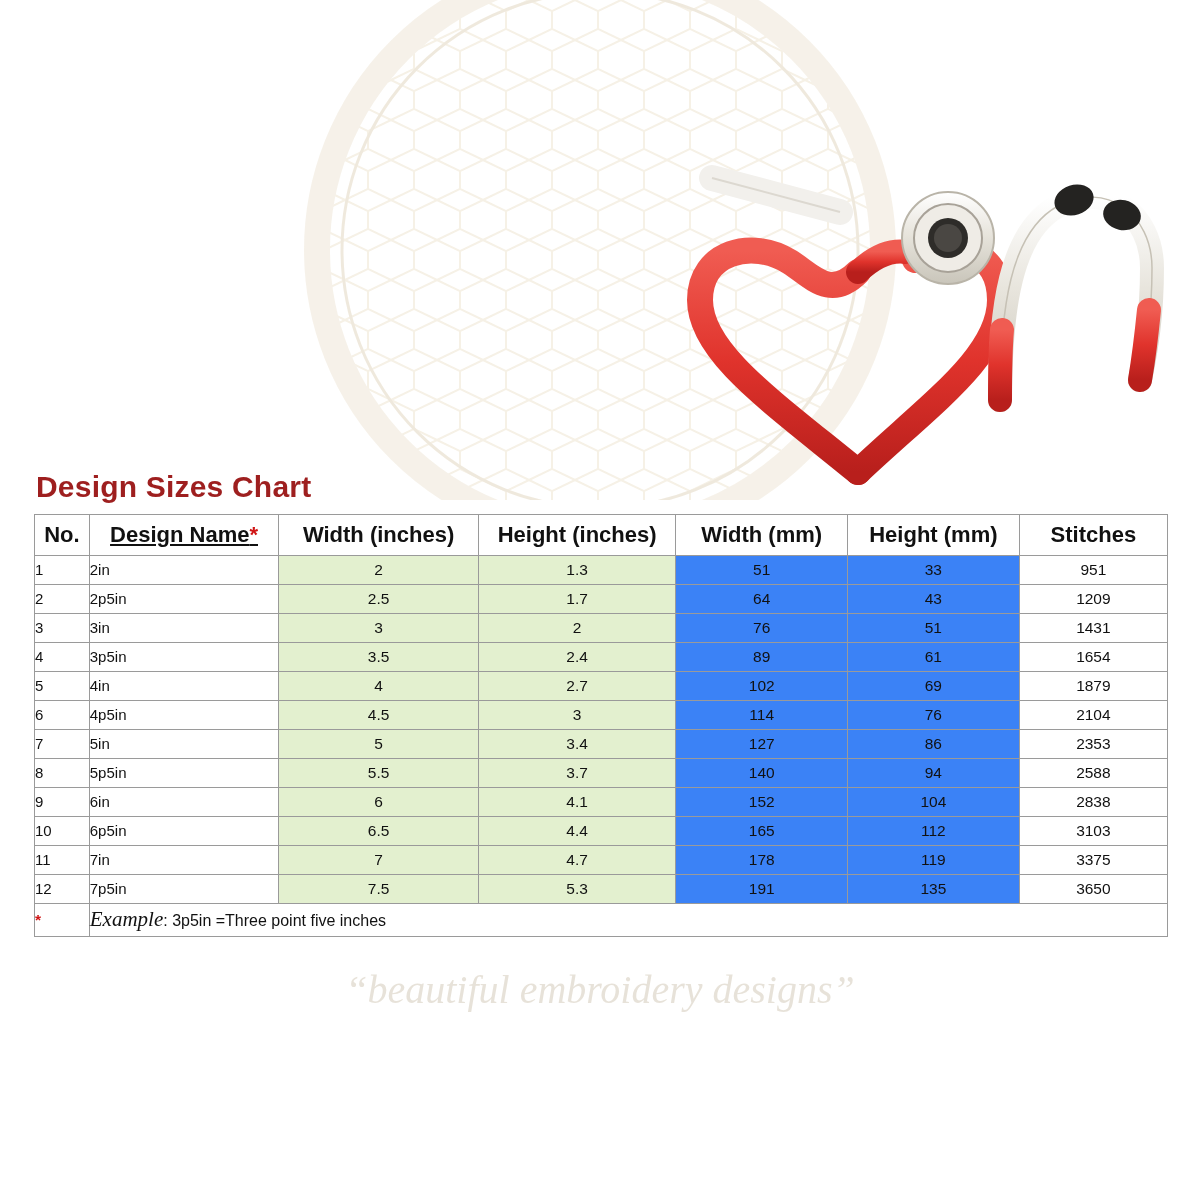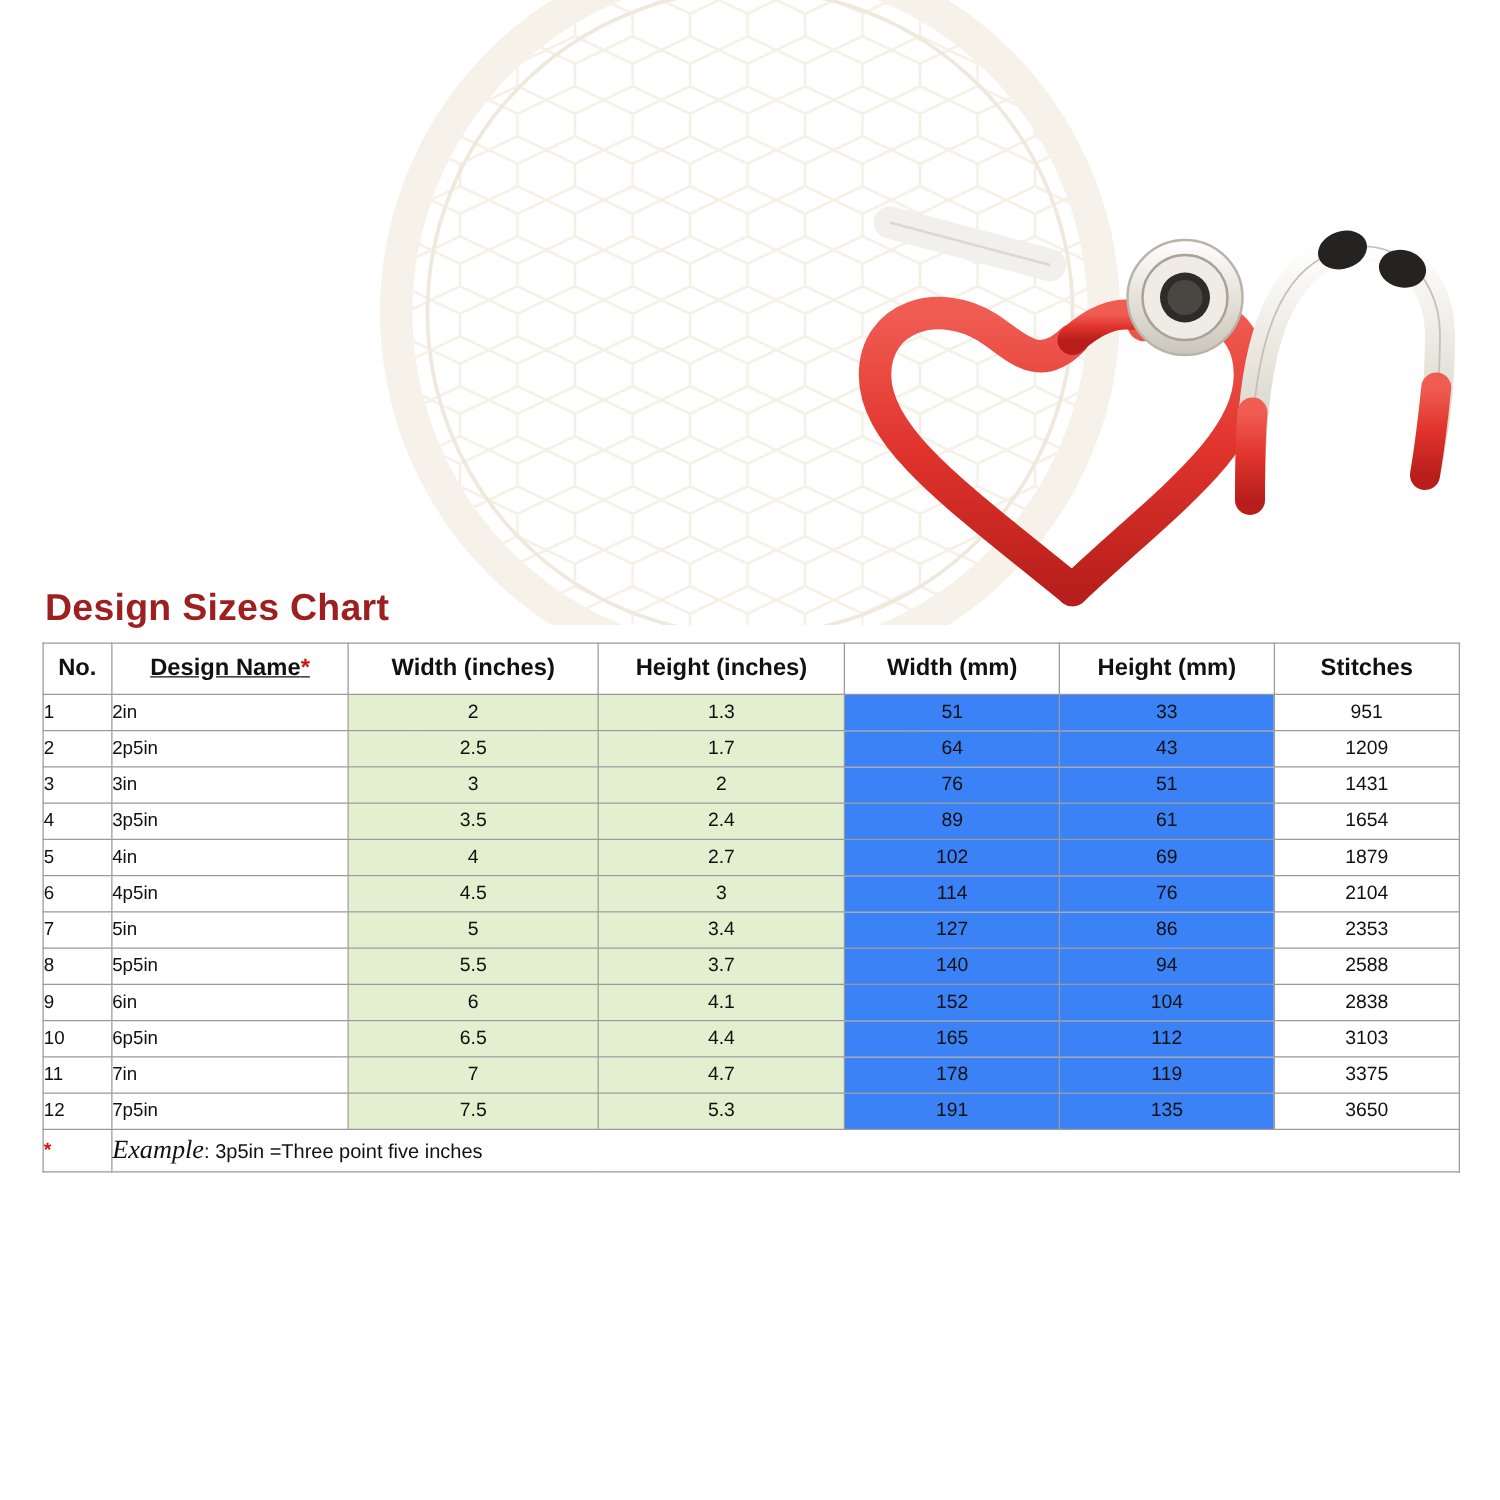--- a/index.html
+++ b/index.html
@@ -83,21 +83,21 @@
   table.sizes th, table.sizes td {
     border: 1px solid #9a9a9a;
     padding: 0;
     height: 28px;
     line-height: 28px;
     background-clip: padding-box;
   }
   table.sizes thead th {
     height: 40px;
     line-height: 40px;
-    font-size: 19px;
+    font-size: 22px;
     font-weight: bold;
     background: #ffffff;
     text-align: center;
     color: #111;
   }
   th.c-no { width: 54px; text-align: left; padding-left: 8px; }
   th.c-name { width: 190px; text-align: left; padding-left: 8px; text-decoration: underline; }
   th.c-wi { width: 200px; }
   th.c-hi { width: 198px; }
   th.c-wm { width: 172px; }
@@ -200,20 +200,21 @@
       <path d="M1140 380 C 1144 356, 1147 330, 1149 310" fill="none" stroke="url(#redGrad)" stroke-width="24" stroke-linecap="round"></path>
 
       <ellipse cx="1074" cy="200" rx="20" ry="15" transform="rotate(-18 1074 200)" fill="#242321"></ellipse>
       <ellipse cx="1122" cy="215" rx="19" ry="15" transform="rotate(12 1122 215)" fill="#242321"></ellipse>
     </g>
   </svg>
 </div>
 
 <div id="watermark">
   <div id="wm-text-top">EMBROIDERY SHOPPE</div>
+  <div id="wm-text-bottom">“beautiful embroidery designs”</div>
 </div>
 
 <div id="chart-wrap">
   <div id="chart-title">Design Sizes Chart</div>
 
   <table class="sizes">
     <thead>
       <tr>
         <th class="c-no">No.</th>
         <th class="c-name"><span>Design Name</span><span class="star-sup">*</span></th>

